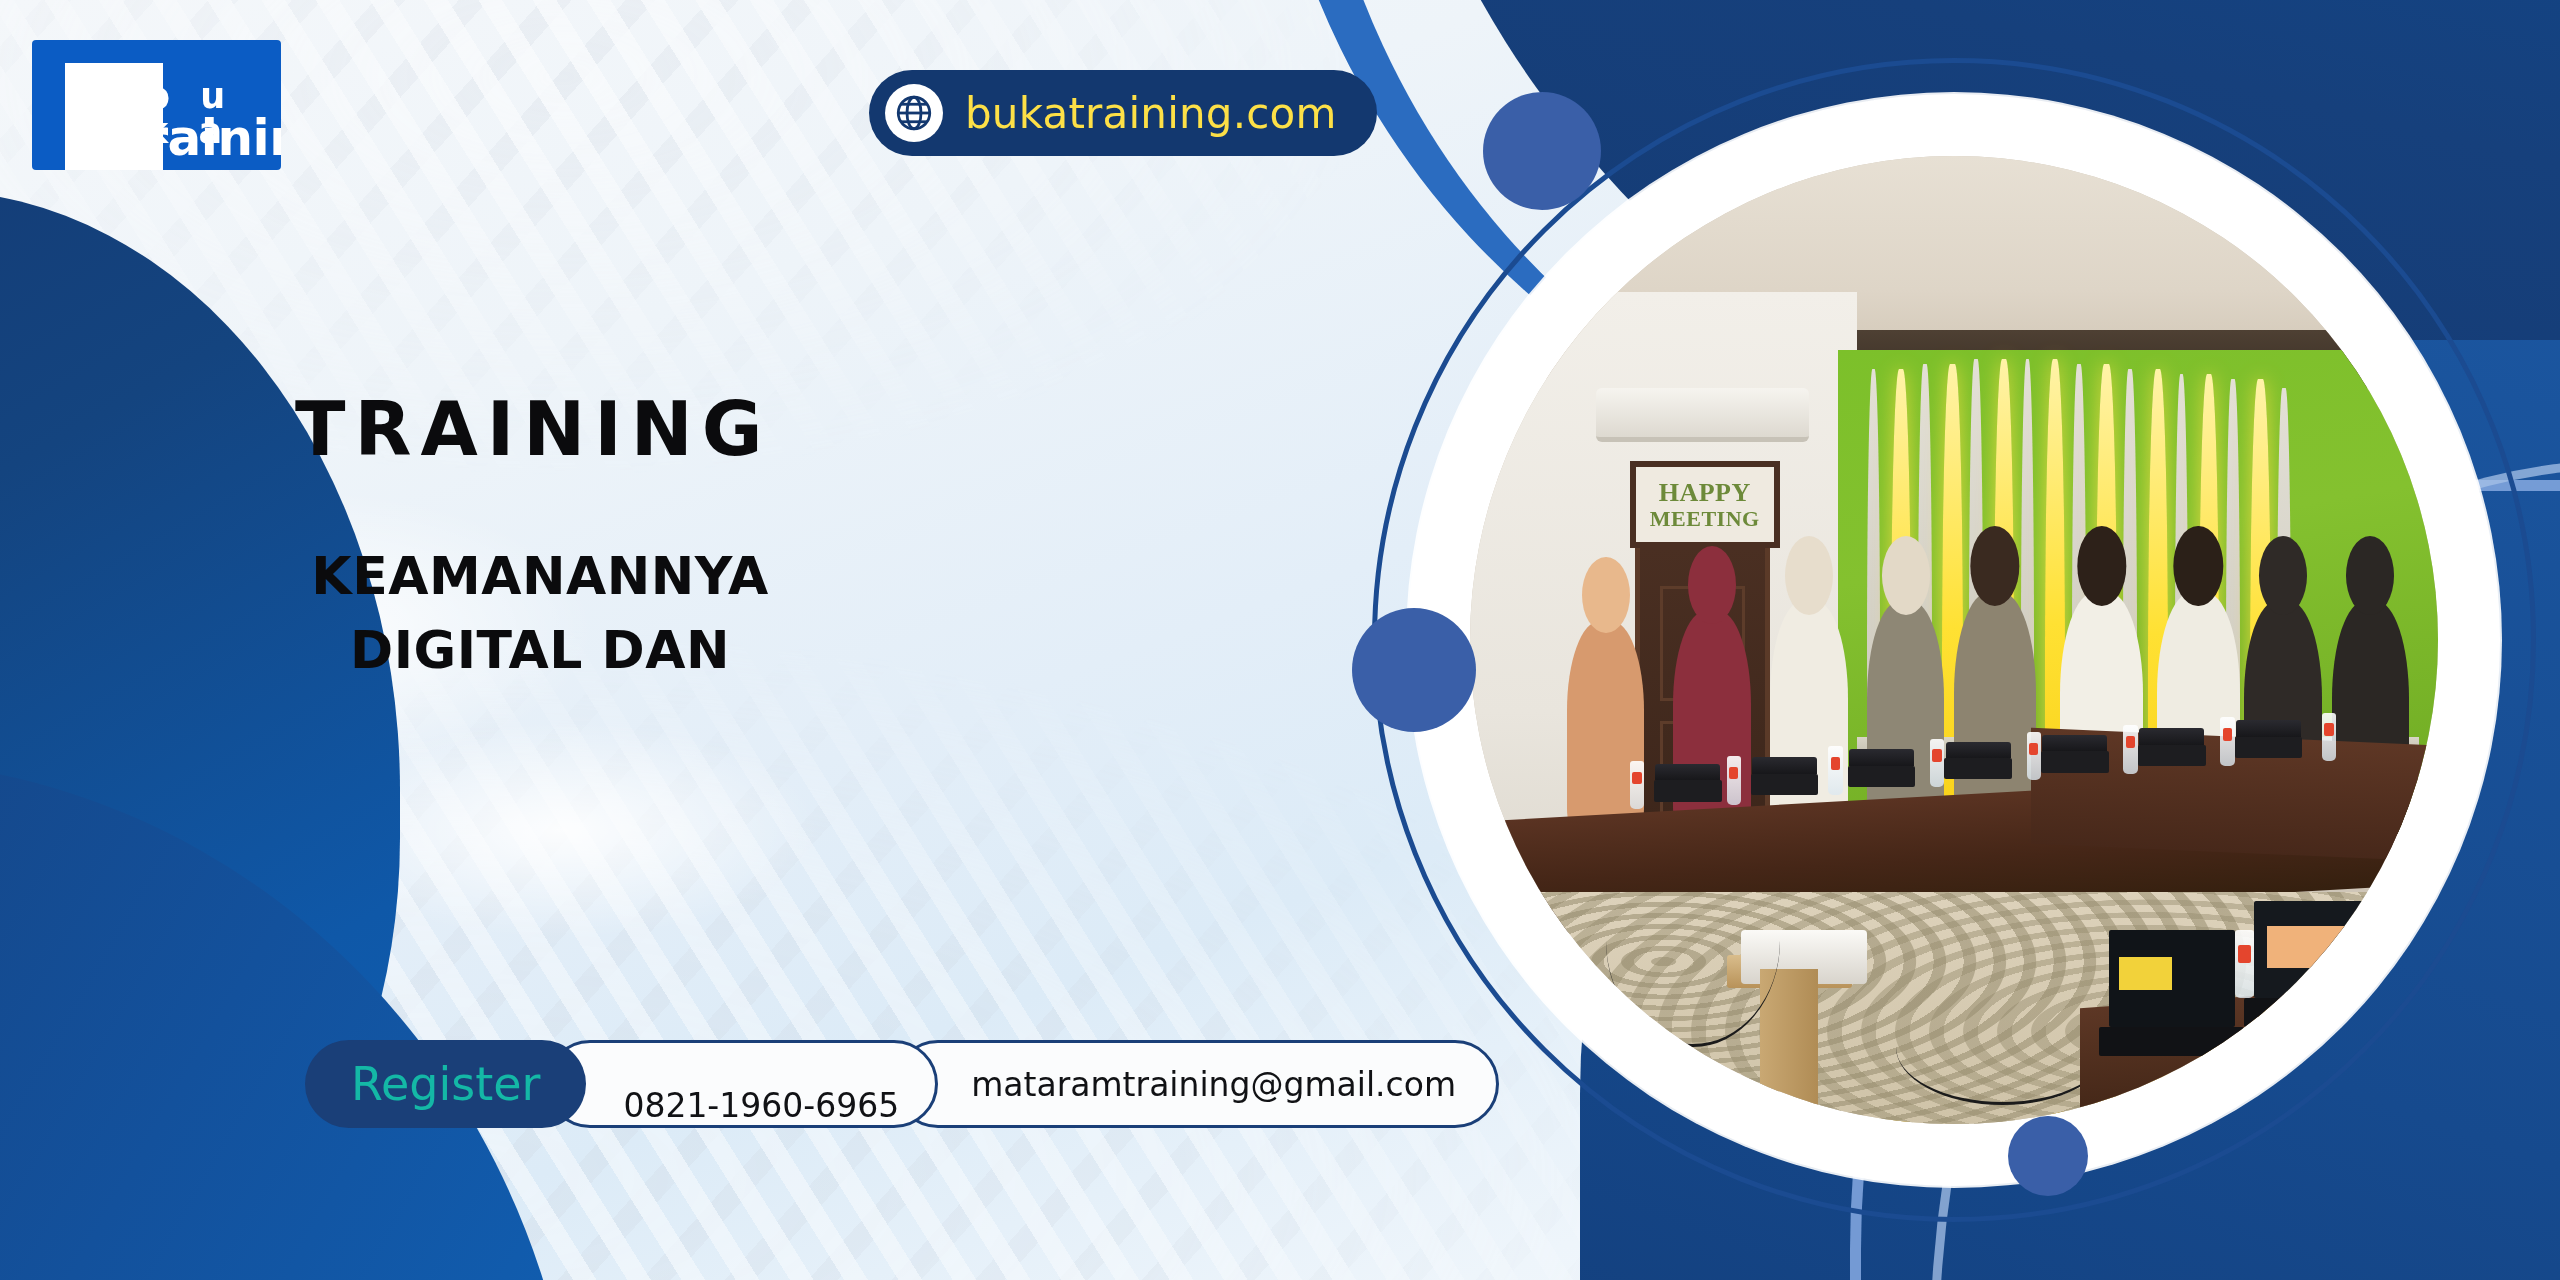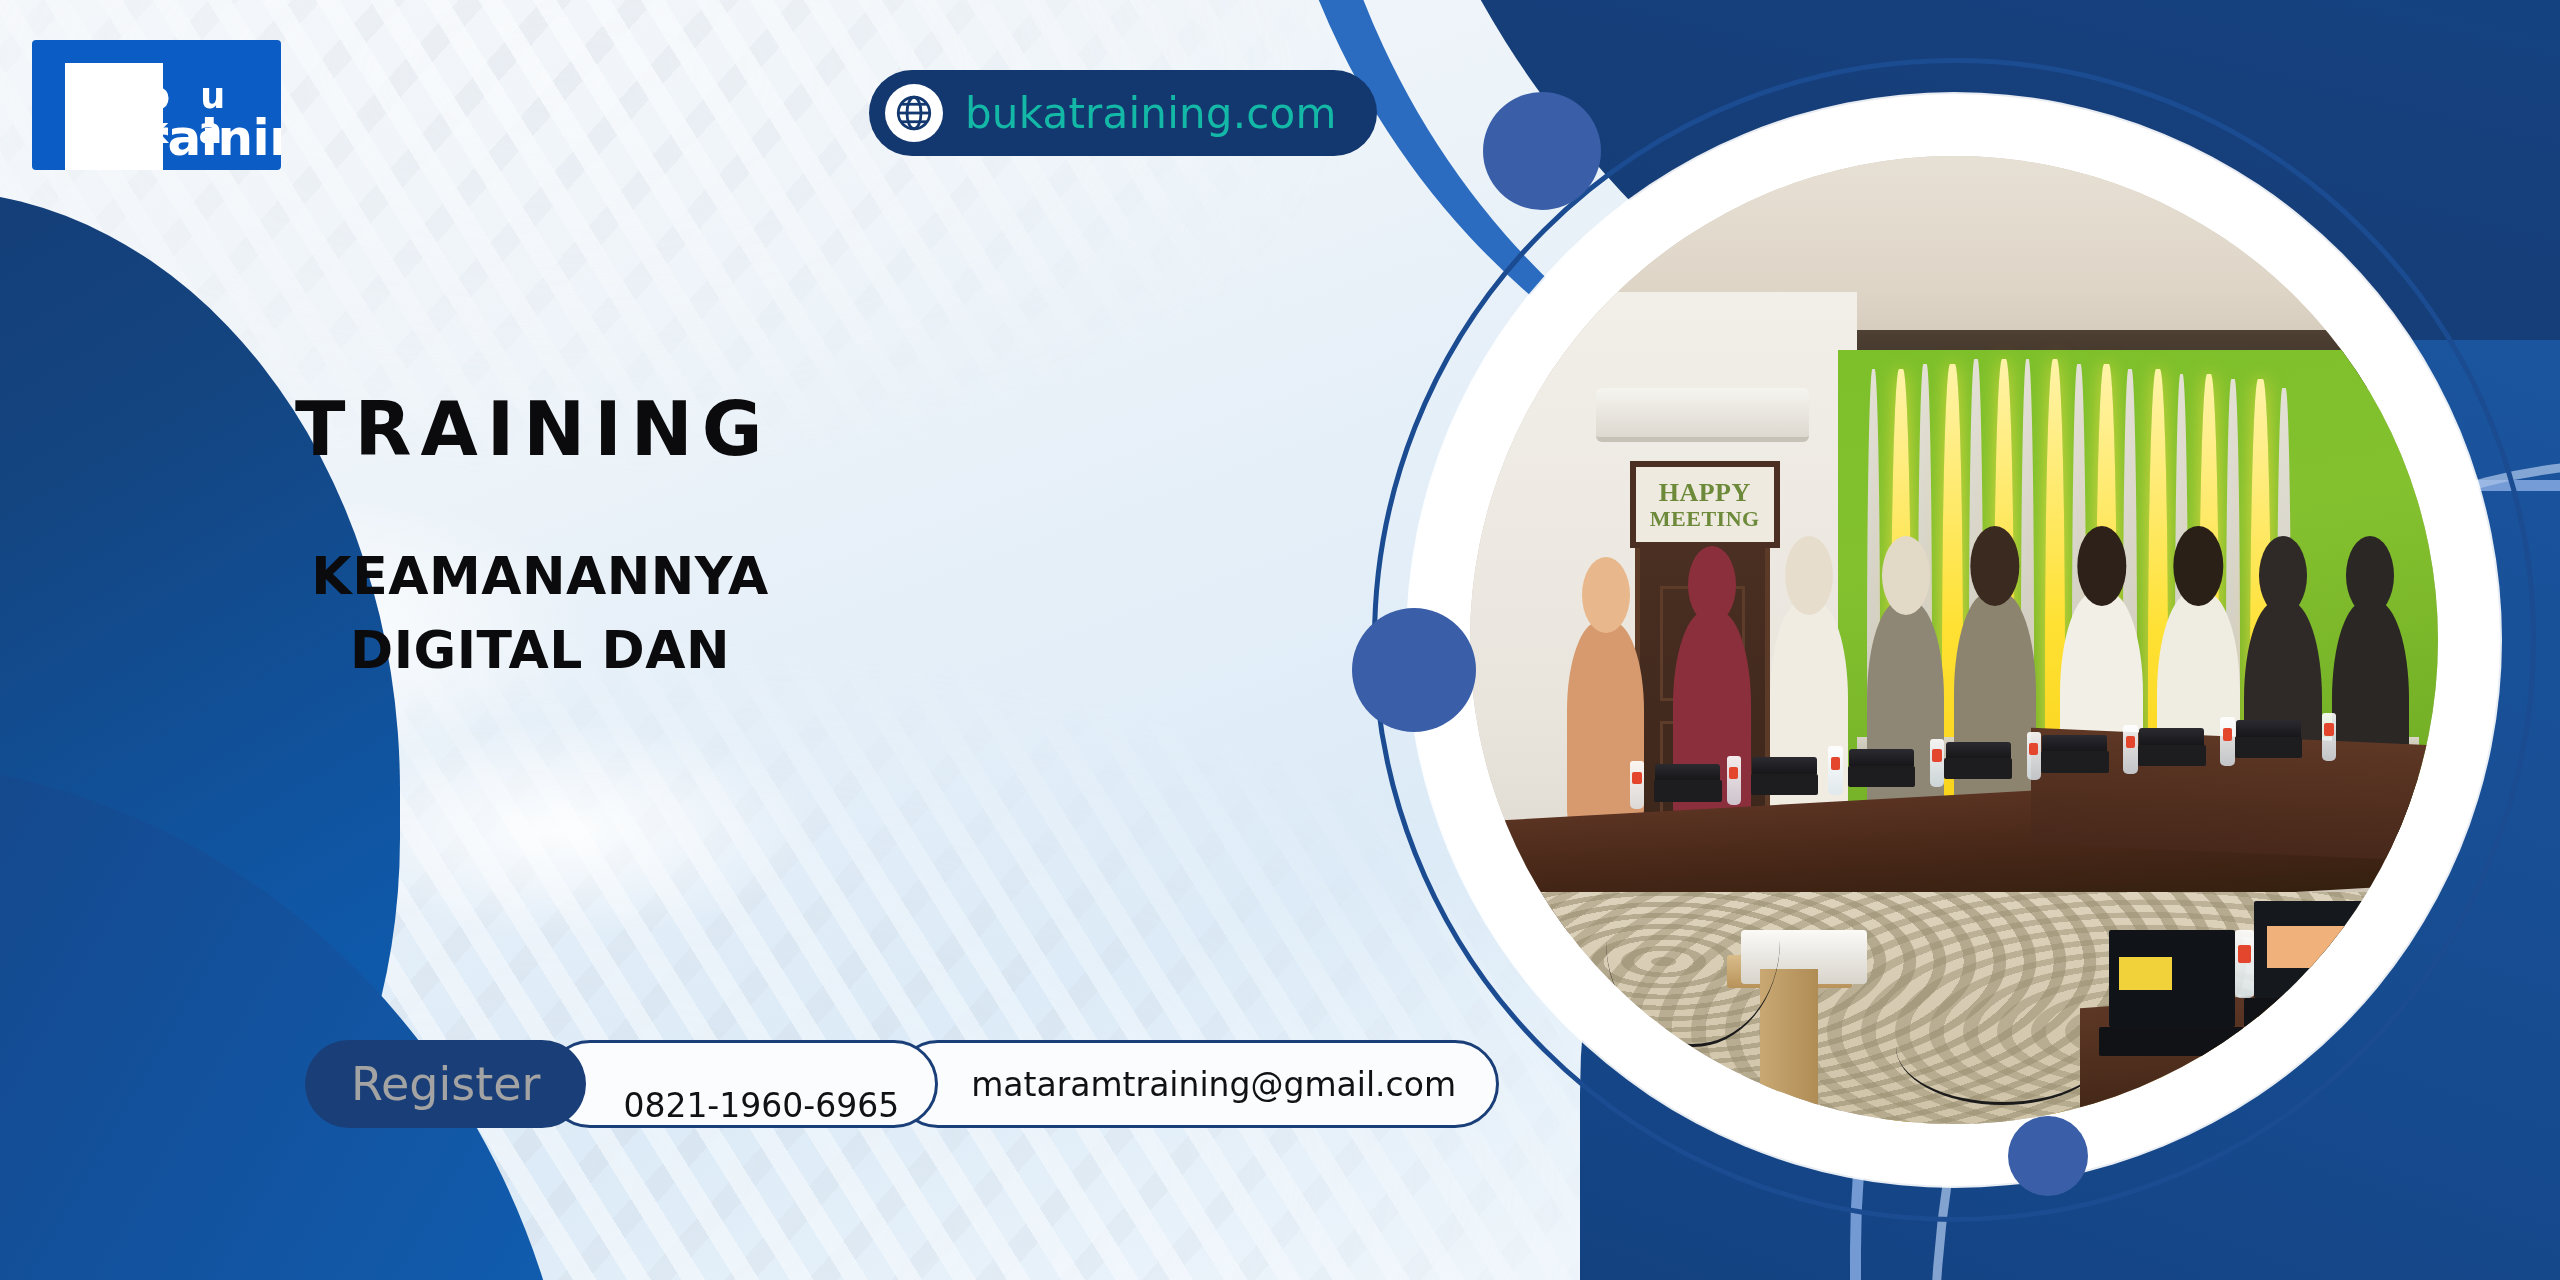--- a/index.html
+++ b/index.html
@@ -229,21 +229,21 @@
     position:absolute;left:869px;top:70px;
     height:86px;padding:0 40px 0 16px;
     background:#13386f;border-radius:43px;
     display:flex;align-items:center;gap:22px;
   }
   .globe{
     width:58px;height:58px;border-radius:50%;background:#ffffff;
     display:flex;align-items:center;justify-content:center;flex:none;
   }
   .url-text{
-    color:#14b8a6;font-size:42px;font-weight:400;letter-spacing:.2px;
+    color:#fde047;font-size:42px;font-weight:400;letter-spacing:.2px;
     font-family:"DejaVu Sans", sans-serif;
   }
 
   
   .h-training{
     position:absolute;left:295px;top:392px;
     font-size:74px;font-weight:800;color:#0b0b0d;letter-spacing:9px;
     font-family:"DejaVu Sans", sans-serif;line-height:1;
   }
   .h-sub{
@@ -255,21 +255,21 @@
   .h-sub div{white-space:nowrap;}
 
   
   .reg-wrap{
     position:absolute;left:305px;top:1040px;
     height:88px;display:flex;align-items:stretch;
   }
   .reg-btn{
     background:#1a3f78;border-radius:44px;
     padding:0 46px;display:flex;align-items:center;
-    color:#a3a3a3;font-size:46px;font-weight:400;
+    color:#14b8a6;font-size:46px;font-weight:400;
     font-family:"DejaVu Sans", sans-serif;
     position:relative;z-index:3;
   }
   .reg-phone{
     margin-left:-40px;
     background:#fbfcfd;border:3px solid #1a3f78;border-radius:44px;
     padding:0 36px 0 74px;display:flex;align-items:center;
     color:#111215;font-size:33px;
     font-family:"DejaVu Sans", sans-serif;
     position:relative;z-index:2;

